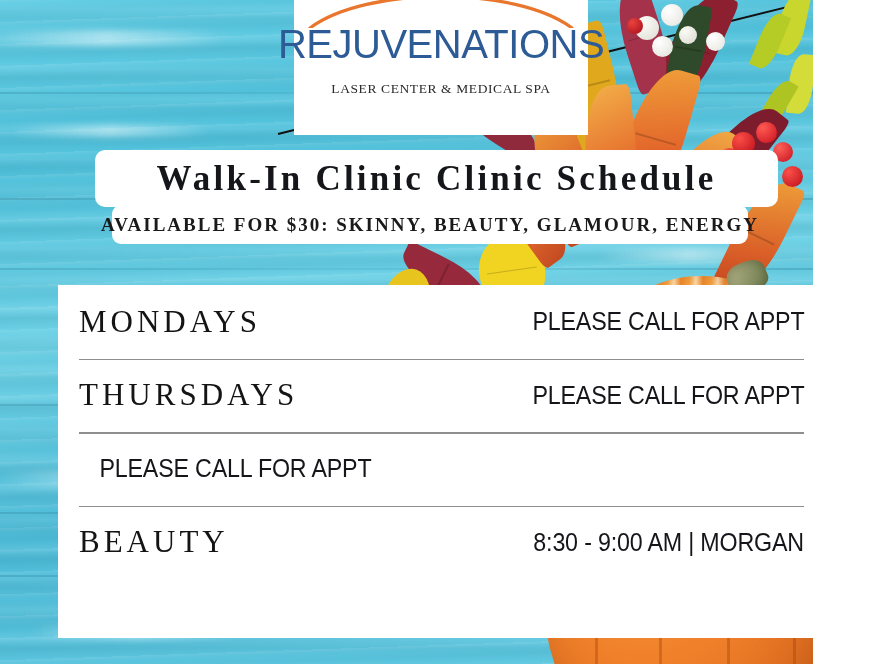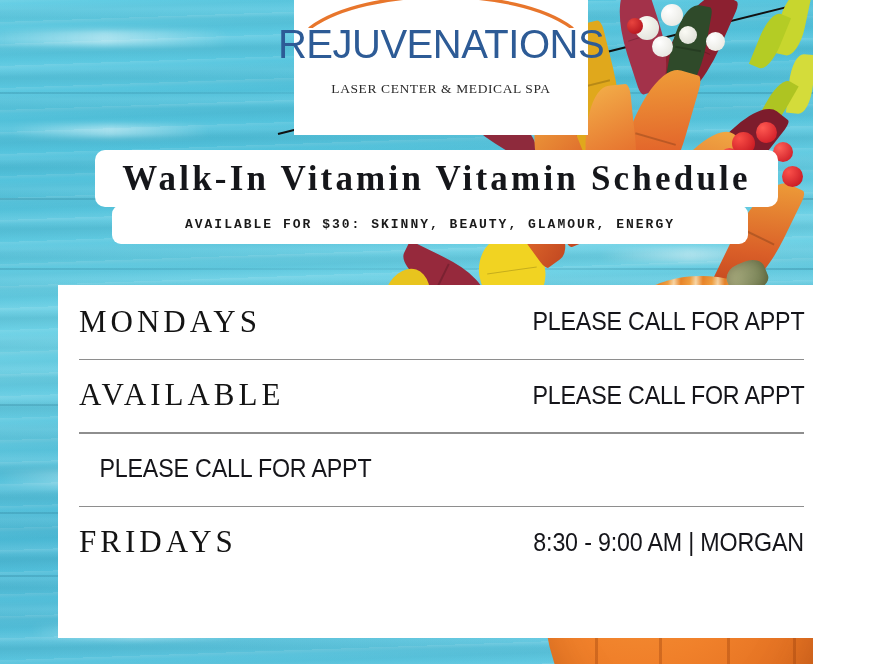--- a/index.html
+++ b/index.html
@@ -147,22 +147,22 @@
   .subtitle-band {
     position:absolute;
     left:112px; top:205px;
     width:636px; height:39px;
     background:#fff;
     border-radius:9px;
     z-index:7;
     display:flex; align-items:center; justify-content:center;
   }
   .subtitle-text {
-    font-family:Liberation Mono, monospace;
-    font-size:13px;
+    font-family:Liberation Serif, serif;
+    font-size:19px;
     font-weight:700;
     letter-spacing:2.0px;
     color:#1a1a1a;
     white-space:nowrap;
   }
 
   
   .schedule-card {
     position:absolute;
     left:58px; top:285px;
@@ -282,44 +282,44 @@
 
   <div class="logo-card">
     <svg class="logo-arc" viewBox="0 0 270 34">
       <path d="M4 34 C 60 -8, 210 -8, 266 34" fill="none" stroke="#e8762c" stroke-width="3.2" stroke-linecap="round"></path>
     </svg>
     <div class="logo-word">REJUVENATIONS</div>
     <div class="logo-sub">LASER CENTER &amp; MEDICAL SPA</div>
   </div>
 
   <div class="title-band">
-    <div class="title-text">Walk-In Vitamin Vitamin Schedule</div>
+    <div class="title-text">Walk-In Clinic Clinic Schedule</div>
   </div>
 
   <div class="subtitle-band">
     <div class="subtitle-text">AVAILABLE FOR $30: SKINNY, BEAUTY, GLAMOUR, ENERGY</div>
   </div>
 
   <div class="schedule-card">
 
     <div class="row">
       <span class="day">MONDAYS</span>
       <span class="time">PLEASE CALL FOR APPT</span>
     </div>
 
 
     <div class="row">
-      <span class="day">AVAILABLE</span>
+      <span class="day">THURSDAYS</span>
       <span class="time">PLEASE CALL FOR APPT</span>
     </div>
 
     <div class="row">
       <span class="time">PLEASE CALL FOR APPT</span>
     </div>
 
     <div class="row">
-      <span class="day">FRIDAYS</span>
+      <span class="day">BEAUTY</span>
       <span class="time">8:30 - 9:00 AM | MORGAN</span>
     </div>
 
   </div>
 
 </div>
 
 </body></html>

